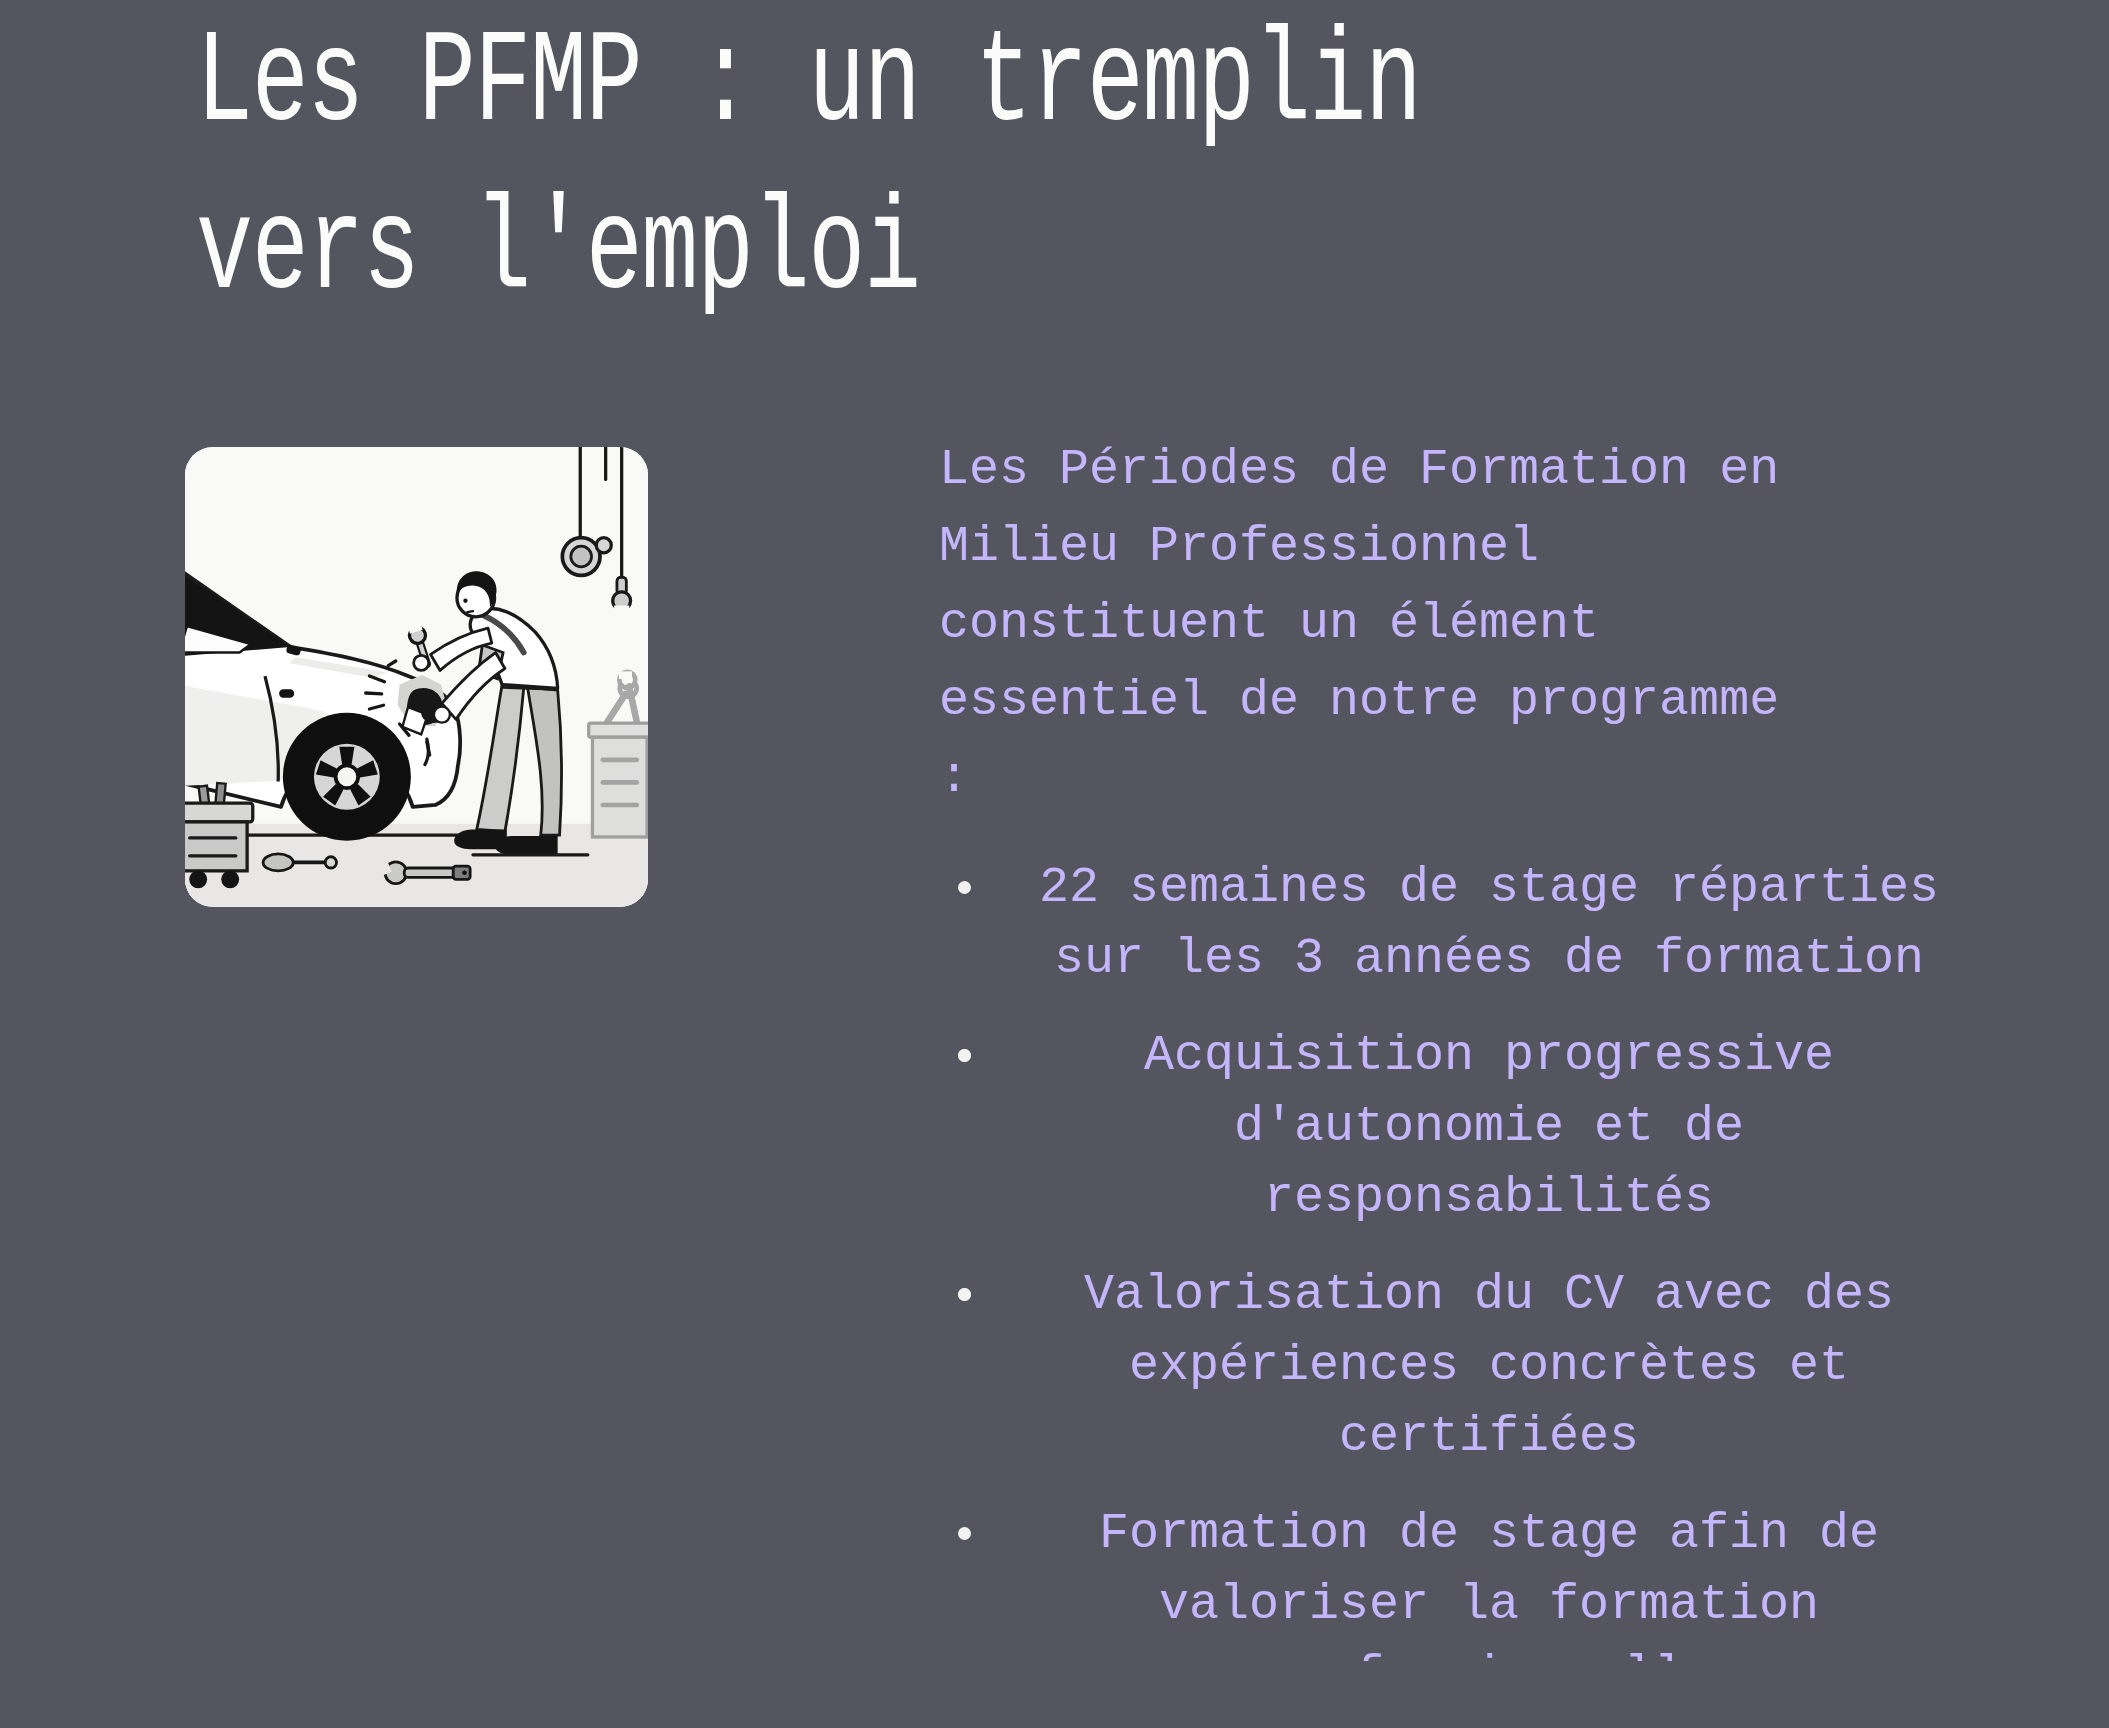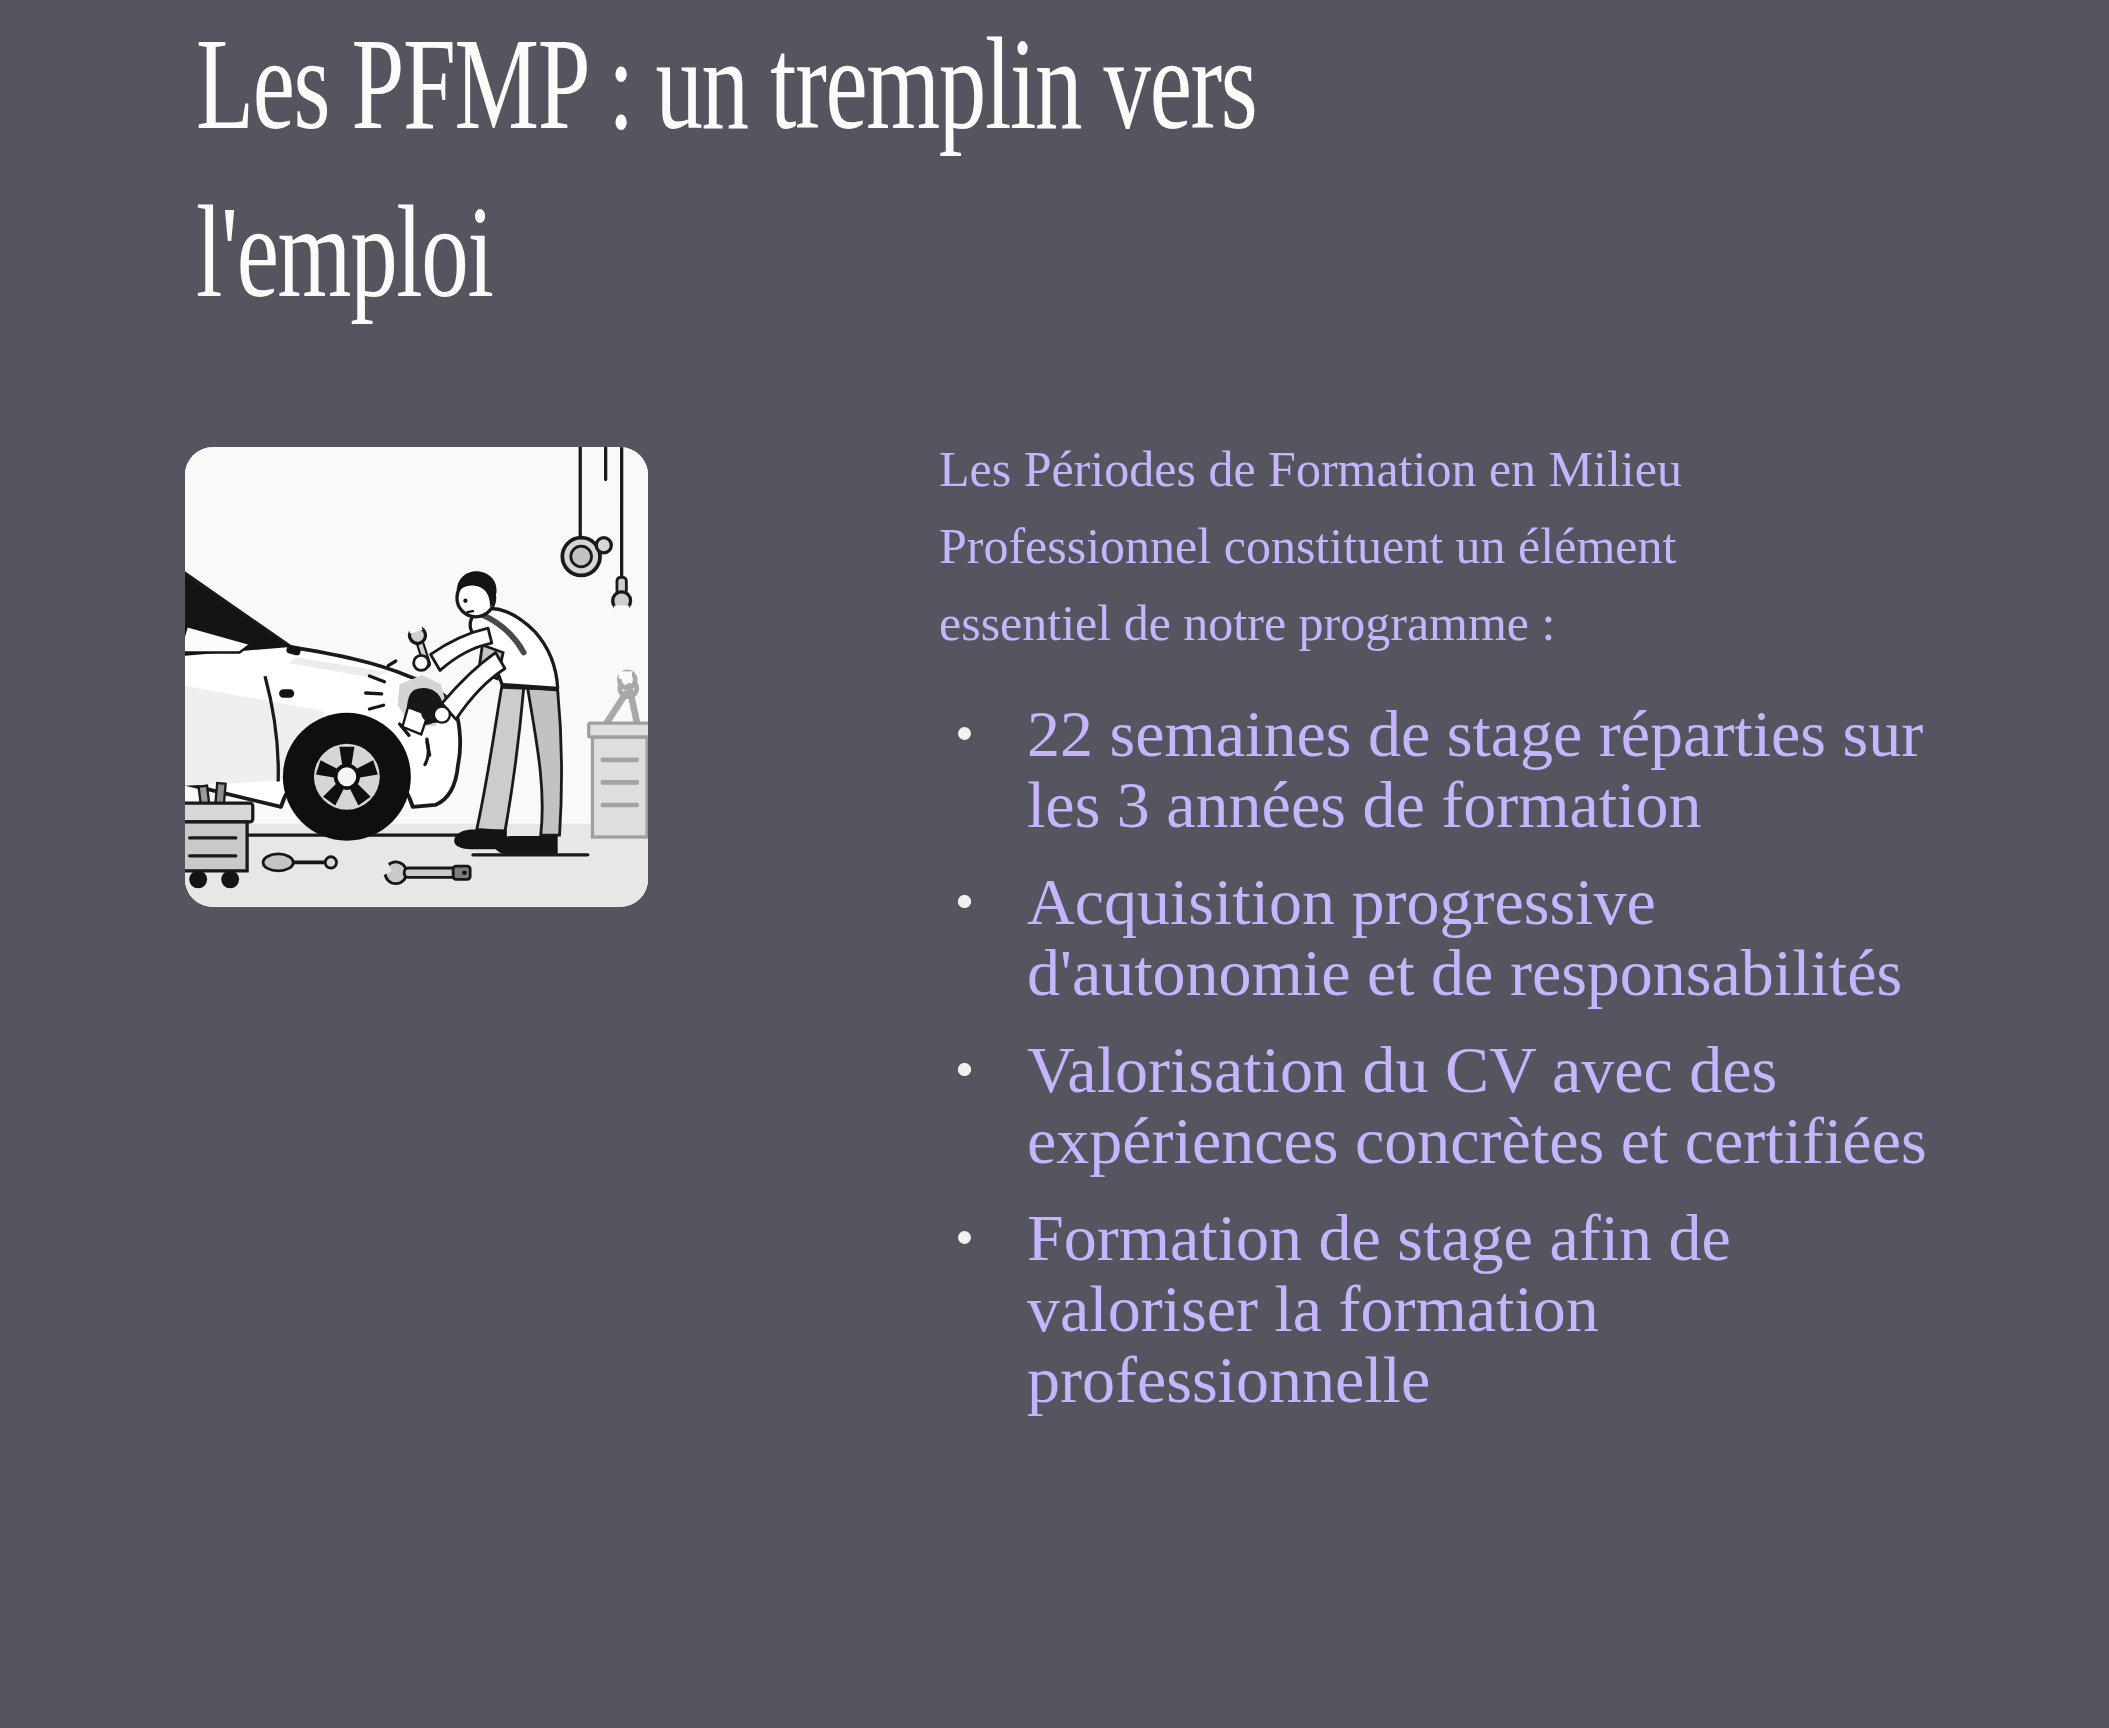--- a/index.html
+++ b/index.html
@@ -1,21 +1,21 @@
 <!DOCTYPE html>
 <html style="font-size:15px"><head>
 <meta charset="utf-8">
 <style>
   html,body{margin:0;padding:0;background:#54555e;}
   .slide{
     position:relative;
     width:2109px;height:1661px;
     background:#54555e;
     overflow:hidden;
-    font-family:Liberation Serif, serif;
+    font-family:Liberation Mono, monospace;
   }
   .title{
     position:absolute;
     left:196px;top:0;
     width:1789px;
     margin:0;
     font-size:132px;
     line-height:168px;
     font-weight:300;
     letter-spacing:-1.9px;
@@ -47,23 +47,24 @@
   }
   .bullet-list{
     list-style:none;
     margin:36px 0 0 0;
     padding:0;
   }
   .bullet-item{
     position:relative;
     padding-left:88px;
     max-width:924px;
-    font-size:66px;
+    font-size:50px;
     line-height:71px;
     margin-bottom:26px;
+    text-align:center;
   }
   .dot{
     position:absolute;
     left:19px;top:29px;
     width:13px;height:13px;
     border-radius:50%;
     background:#f3f2f0;
   }
 </style>
 </head>

